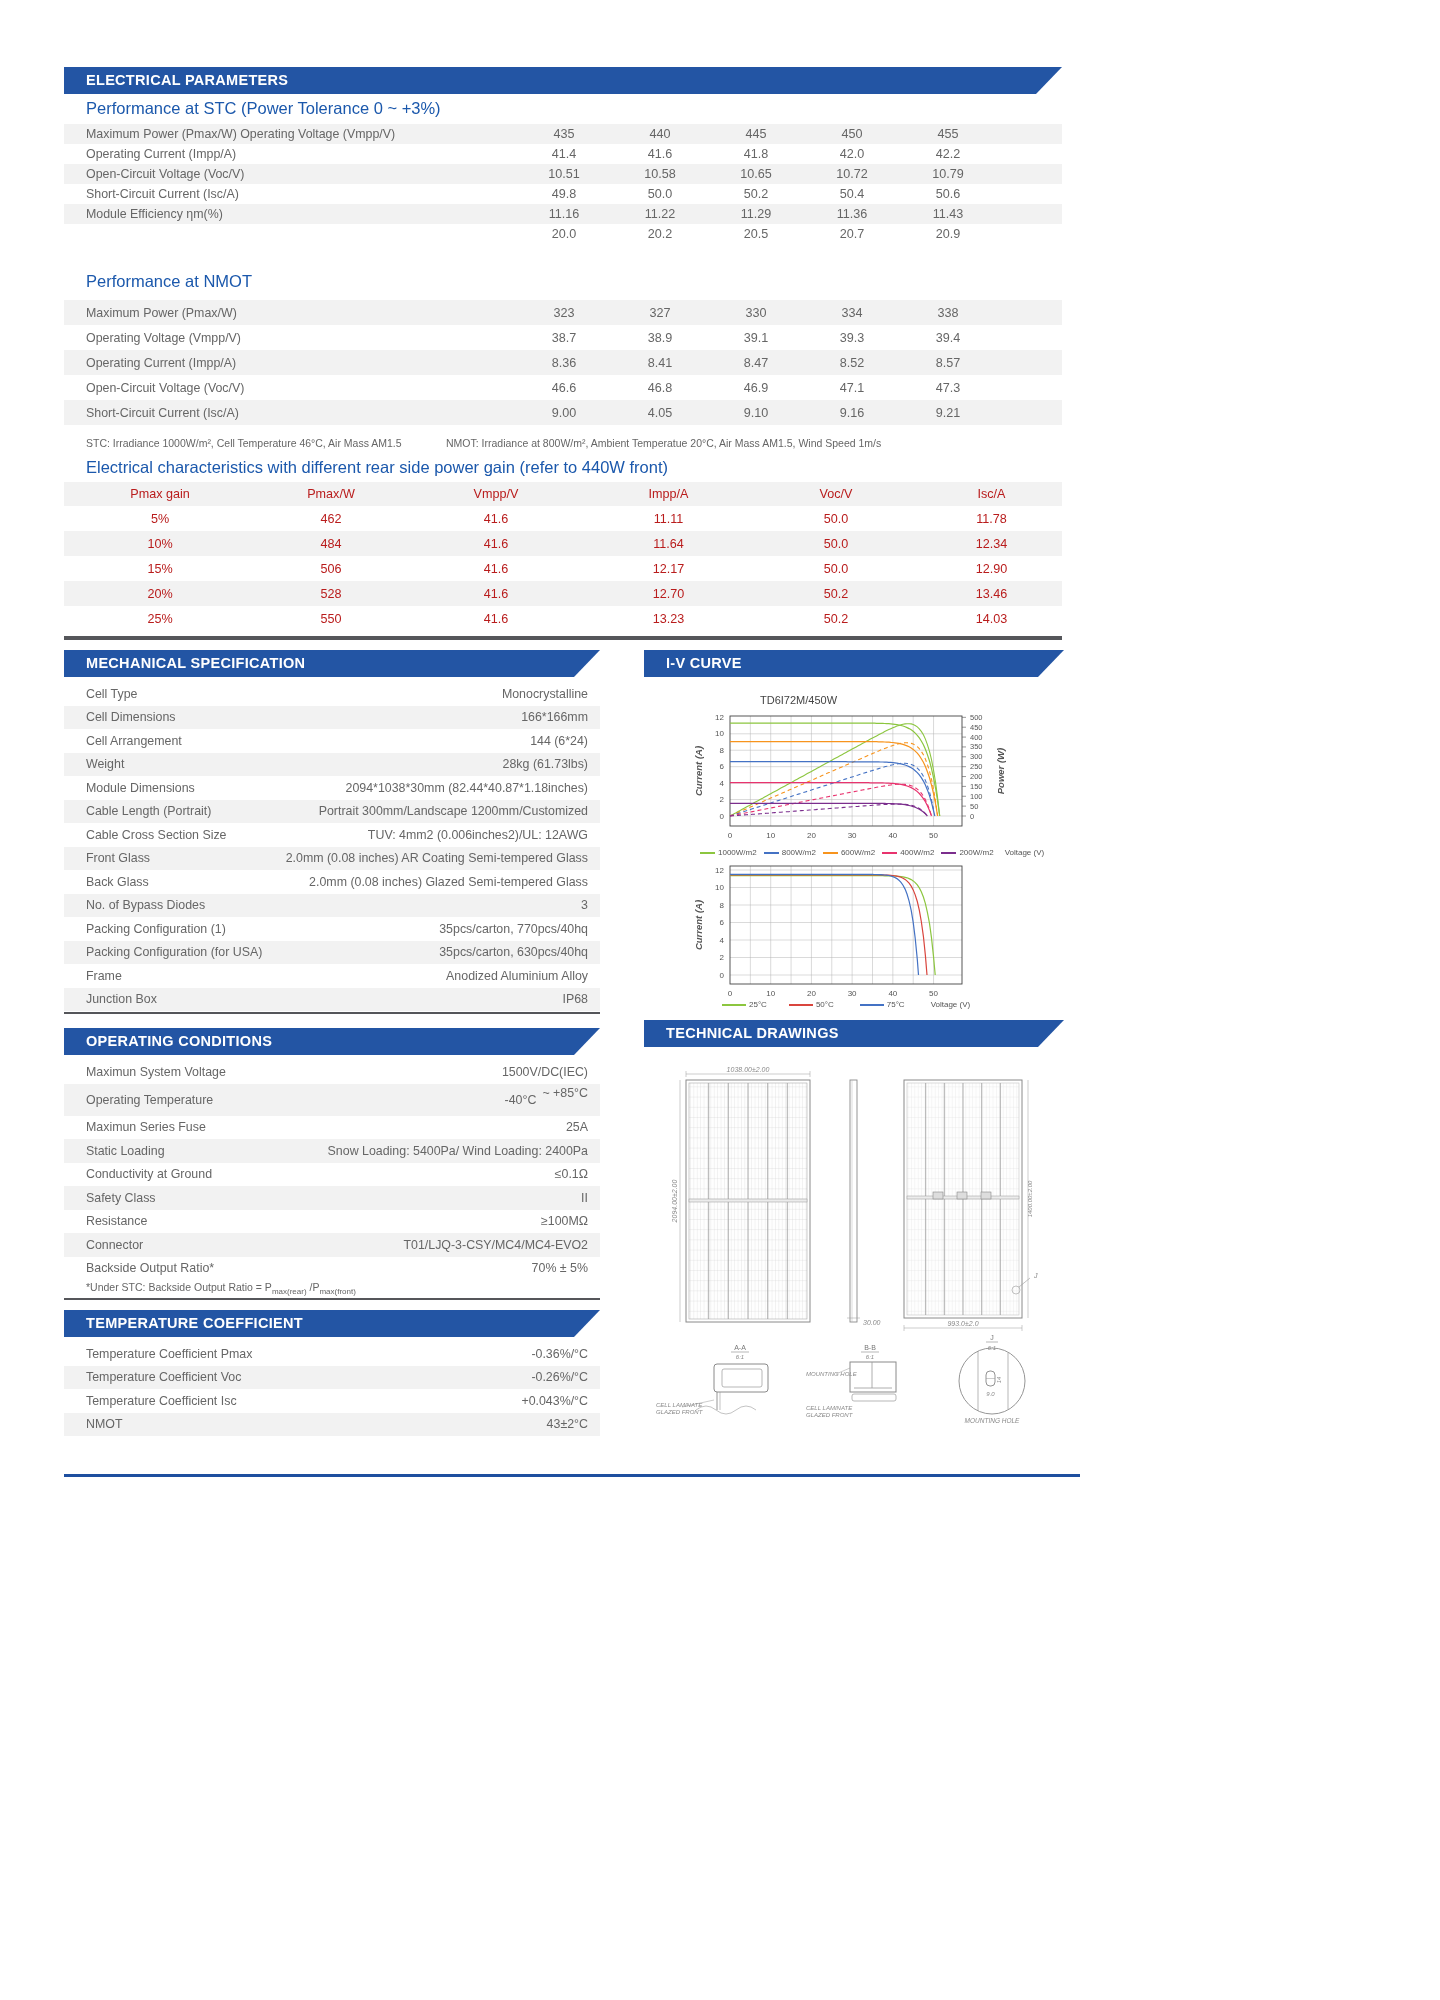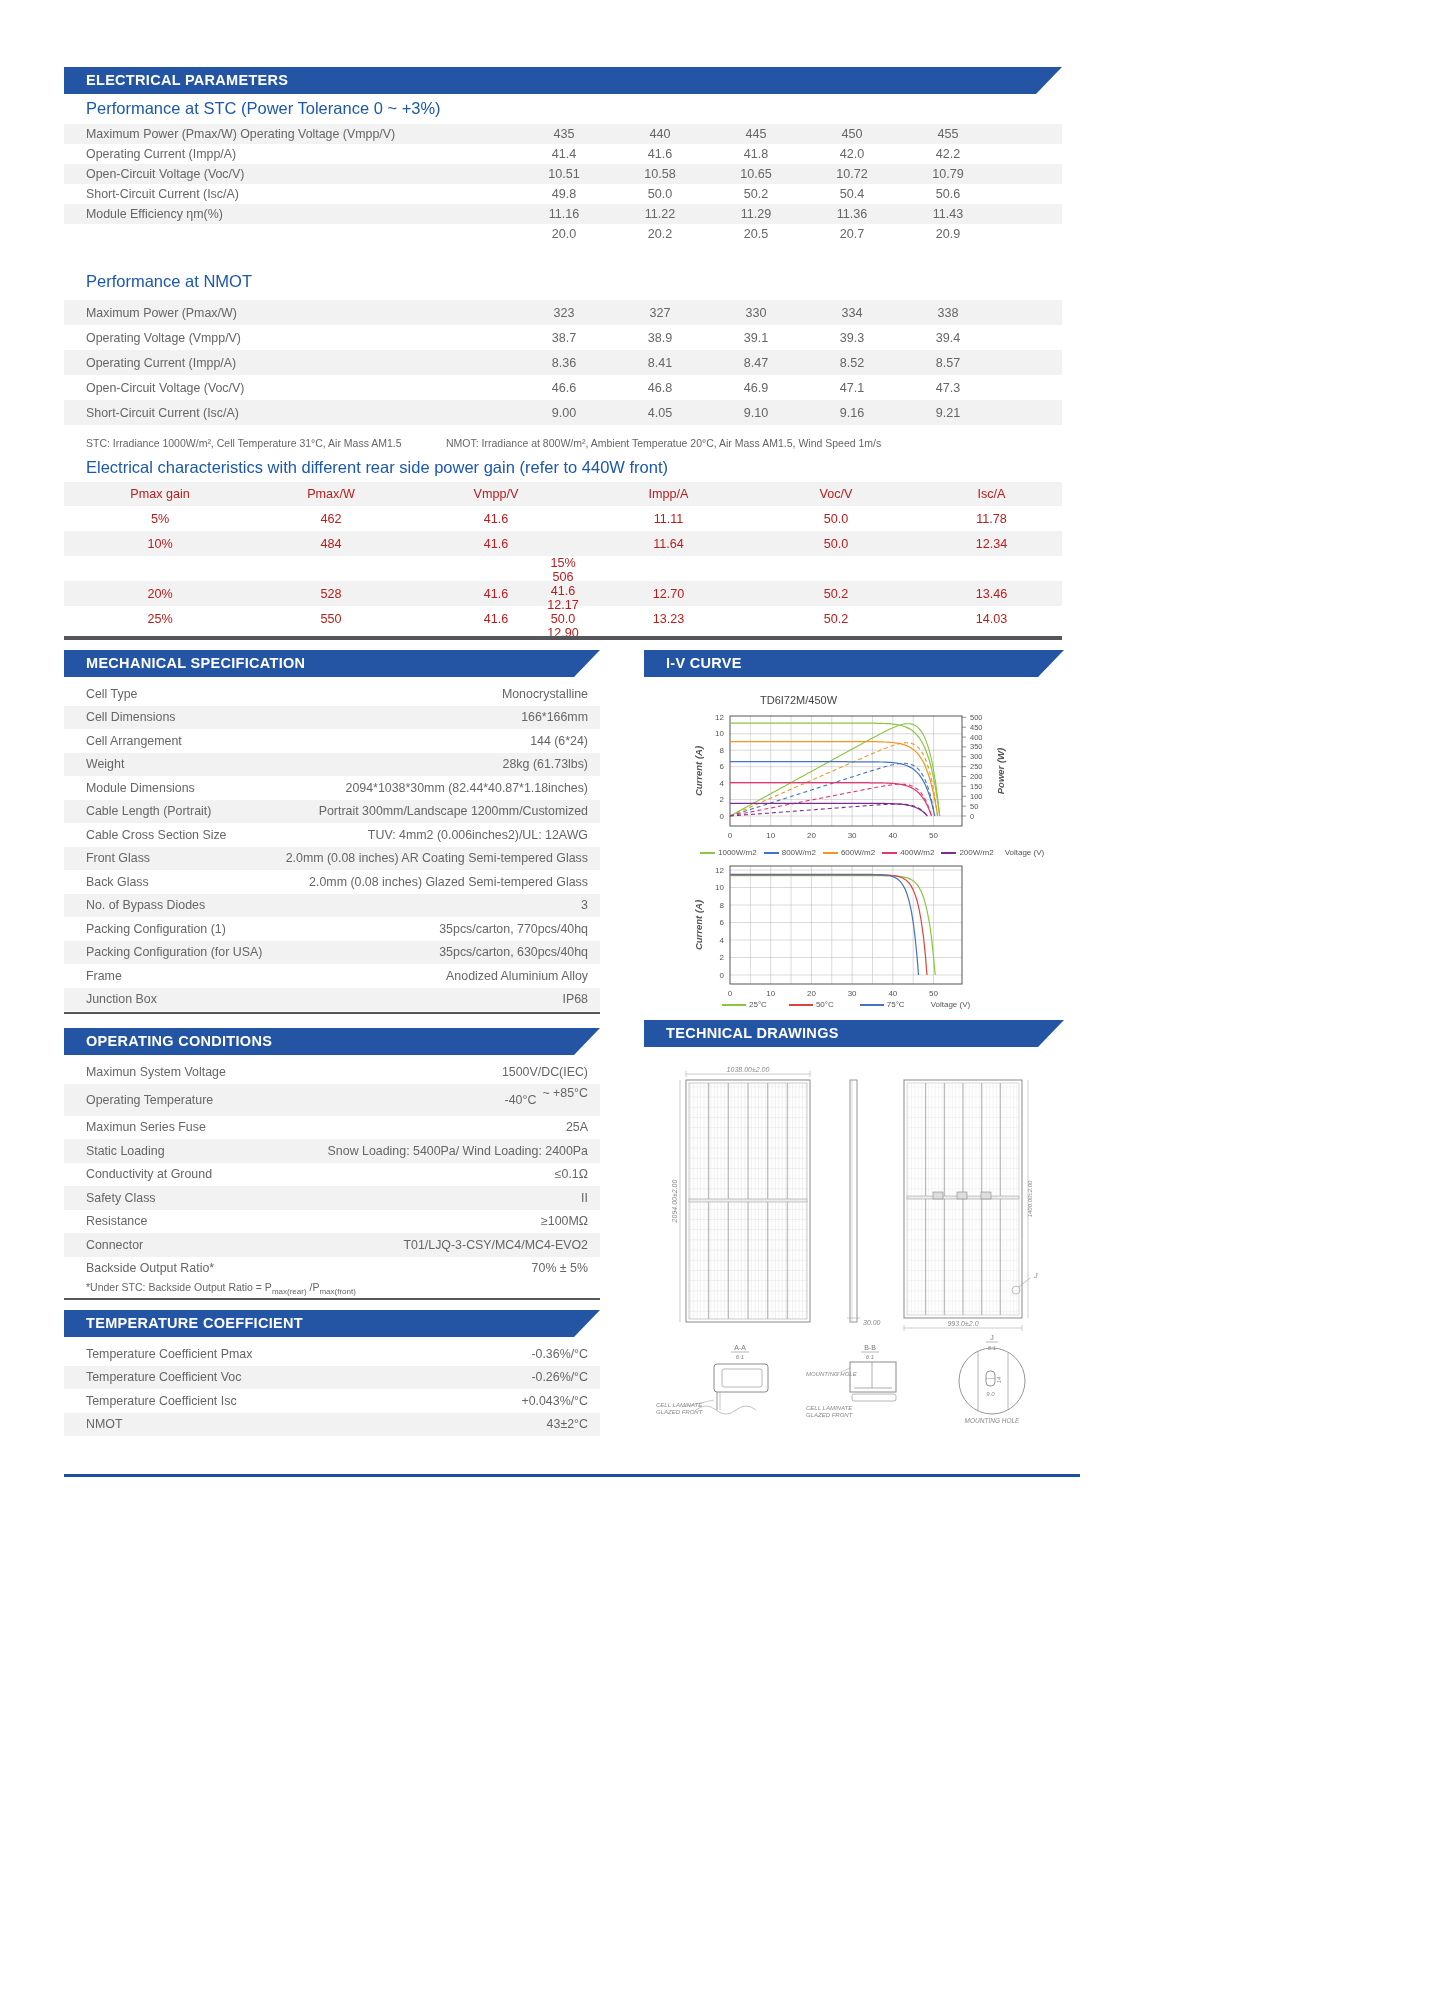--- a/index.html
+++ b/index.html
@@ -135,21 +135,21 @@
       <div class="trow gray" style="height: 25px;">
         <div class="tlabel">Short-Circuit Current (Isc/A)</div>
         <div class="tval">9.00</div>
         <div class="tval">4.05</div>
         <div class="tval">9.10</div>
         <div class="tval">9.16</div>
         <div class="tval">9.21</div>
       </div>
     </div>
 
-  <div class="fnote" style="top:437px;left:86px;">STC: Irradiance 1000W/m², Cell Temperature 31°C, Air Mass AM1.5</div>
+  <div class="fnote" style="top:437px;left:86px;">STC: Irradiance 1000W/m², Cell Temperature 46°C, Air Mass AM1.5</div>
   <div class="fnote" style="top:437px;left:446px;">NMOT: Irradiance at 800W/m², Ambient Temperatue 20°C, Air Mass AM1.5, Wind Speed 1m/s</div>
 
   <div class="sec-title" style="top:458px;left:86px;">Electrical characteristics with different rear side power gain (refer to 440W front)</div>
   <div class="abs" id="gain-table" style="top:482px;left:64px;width:998px;">
       <div class="grow gray" style="height: 24px;">
         <div class="gc gc0">Pmax gain</div>
         <div class="gc gc1">Pmax/W</div>
         <div class="gc gc2">Vmpp/V</div>
         <div class="gc gc3">Impp/A</div>
         <div class="gc gc4">Voc/V</div>
@@ -164,21 +164,21 @@
         <div class="gc gc5">11.78</div>
       </div>
       <div class="grow gray" style="height: 25px;">
         <div class="gc gc0">10%</div>
         <div class="gc gc1">484</div>
         <div class="gc gc2">41.6</div>
         <div class="gc gc3">11.64</div>
         <div class="gc gc4">50.0</div>
         <div class="gc gc5">12.34</div>
       </div>
-      <div class="grow" style="height: 25px; flex-direction: column;">
+      <div class="grow" style="height: 25px;">
         <div class="gc gc0">15%</div>
         <div class="gc gc1">506</div>
         <div class="gc gc2">41.6</div>
         <div class="gc gc3">12.17</div>
         <div class="gc gc4">50.0</div>
         <div class="gc gc5">12.90</div>
       </div>
       <div class="grow gray" style="height: 25px;">
         <div class="gc gc0">20%</div>
         <div class="gc gc1">528</div>

